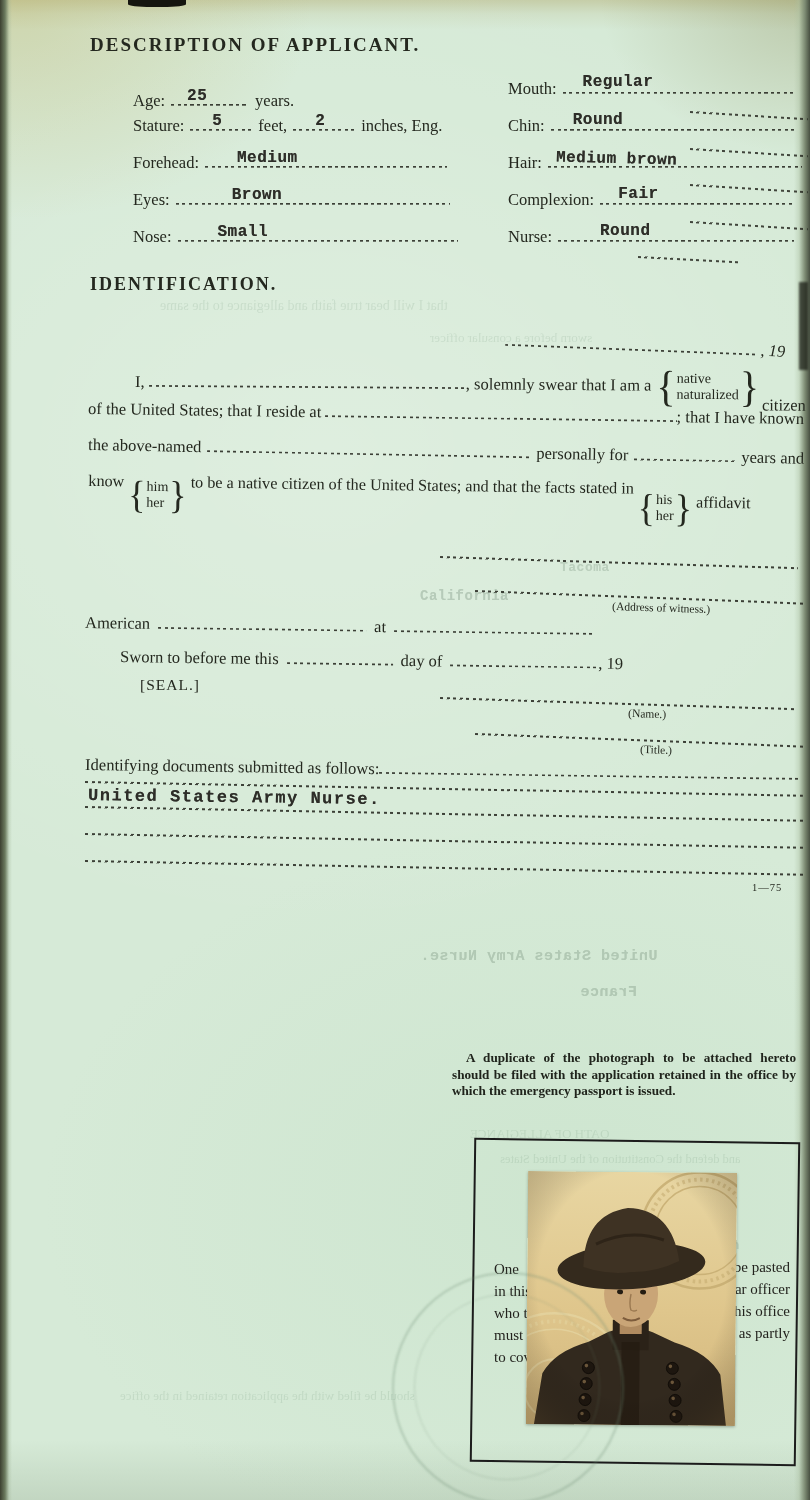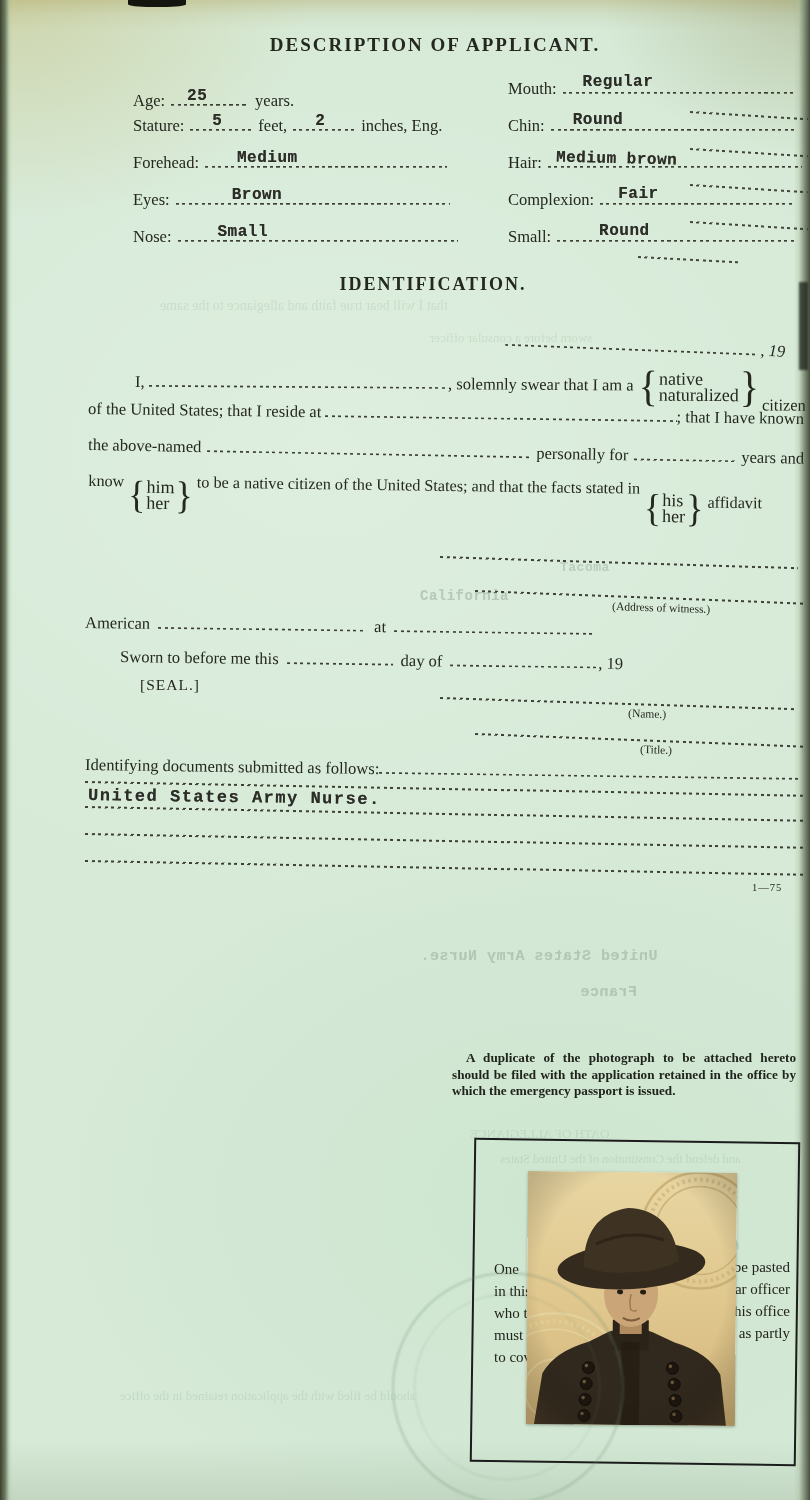--- a/index.html
+++ b/index.html
@@ -18,24 +18,24 @@
   
   .dl{display:inline-block;position:relative;height:16px;vertical-align:baseline;
       background:repeating-linear-gradient(90deg, rgba(38,40,32,.88) 0 3px, transparent 3px 6.5px) left bottom/100% 1.7px no-repeat;}
   .rule{position:absolute;height:2px;
       background:repeating-linear-gradient(90deg, rgba(38,40,32,.88) 0 3px, transparent 3px 6.5px);}
   .row{position:absolute;display:flex;align-items:baseline;white-space:nowrap;font-size:16.5px;}
   .lbl{font-size:16.5px;}
   .typed{font-family:"Liberation Mono","DejaVu Sans Mono",monospace;font-weight:bold;
          color:#2d2d28;letter-spacing:.5px;text-shadow:0 0 .6px rgba(45,45,40,.65);}
   .tv{position:absolute;bottom:1px;font-size:16px;white-space:nowrap;}
-  .heading{font-weight:bold;letter-spacing:2px;font-size:19px;text-align:center;}
+  .heading{font-weight:bold;letter-spacing:2px;font-size:19px;}
   .small{font-size:11.5px;}
   .bgrp{display:inline-flex;align-items:center;}
-  .bstack{display:inline-flex;flex-direction:column;line-height:16px;font-size:18px;}
+  .bstack{display:inline-flex;flex-direction:column;line-height:16px;font-size:14px;}
   .br{font-size:40px;font-weight:300;line-height:1;transform:scaleY(1.08);padding:0 1px;}
   .it{font-style:italic;}
   .bleed{position:absolute;color:rgba(62,105,74,.6);opacity:.2;filter:blur(.7px);white-space:nowrap;}
   .mir{transform:scaleX(-1);}
   .tilt04{transform:rotate(.4deg);transform-origin:left bottom;}
   .tilt08{transform:rotate(.8deg);transform-origin:left bottom;}
   .tilt11{transform:rotate(1.1deg);transform-origin:left bottom;}
   .tilt18{transform:rotate(1.8deg);transform-origin:left bottom;}
   .tilt22{transform:rotate(2.2deg);transform-origin:left bottom;}
   .tail{position:absolute;height:2px;width:118px;transform:rotate(3.5deg);transform-origin:left center;
@@ -140,21 +140,21 @@
   </div>
   <div class="tail" style="left:690px;top:184px;"></div>
   <div class="row" style="left:508px;right:16px;top:189px;">
     <span class="lbl">Complexion:</span>
     <span class="dl" style="flex:1;margin-left:6px;">
         <span class="tv typed" style="left:18px;bottom:2px;">Fair</span>
       </span>
   </div>
   <div class="tail" style="left:690px;top:221px;"></div>
   <div class="row" style="left:508px;right:16px;top:226px;">
-    <span class="lbl">Small:</span>
+    <span class="lbl">Nurse:</span>
     <span class="dl" style="flex:1;margin-left:6px;">
         <span class="tv typed" style="left:42px;bottom:2px;">Round</span>
       </span>
   </div>
   <div class="tail" style="left:638px;top:256px;width:104px;transform:rotate(3deg);"></div>
 
   <div class="abs heading" style="left:90px;right:34px;top:274px;font-size:18px;">IDENTIFICATION.</div>
 
   <div class="row tilt22" style="left:505px;top:330px;width:280px;">
     <span class="dl" style="flex:1;"></span>

